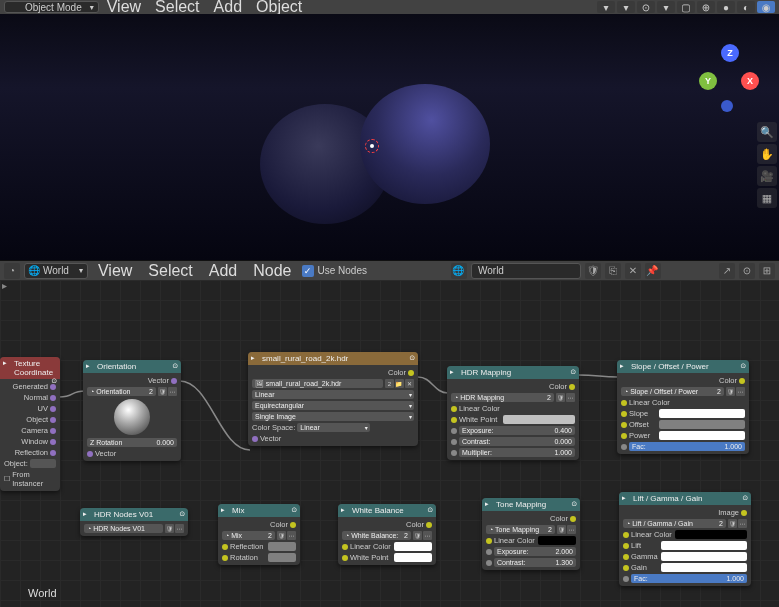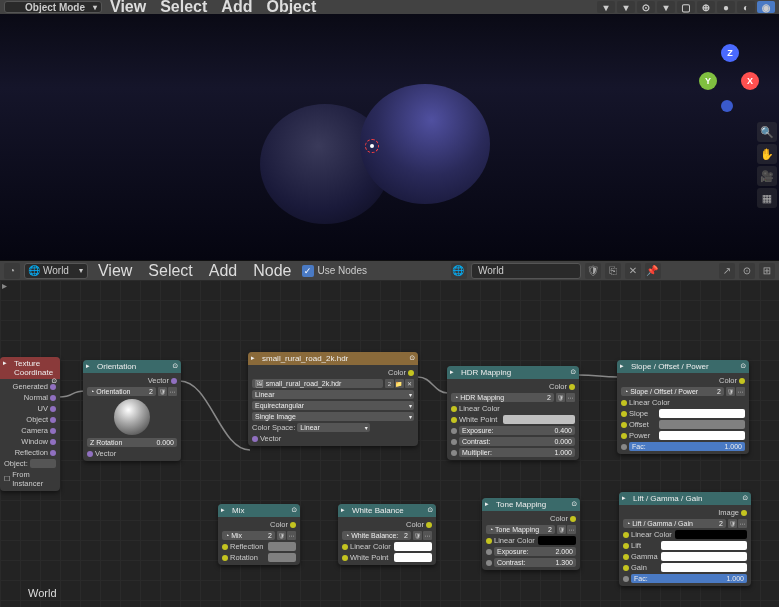--- a/index.html
+++ b/index.html
@@ -1,18 +1,18 @@
 <!DOCTYPE html>
 <html><head>
 <meta charset="utf-8">
 <style>
 * { margin: 0; padding: 0; box-sizing: border-box; font-family: sans-serif; }
 body { background: #1a1a1a; color: #ccc; width: 779px; height: 607px; overflow: hidden; font-size: 10px; }
 
-.top-header { background: #424242; height: 14px; display: flex; align-items: center; padding: 0 4px; gap: 4px; font-weight: bold; }
+.top-header { background: #424242; height: 14px; display: flex; align-items: center; padding: 0 4px; gap: 4px; }
 .top-header-left { display: flex; gap: 2px; align-items: center; }
 .top-header-right { display: flex; gap: 2px; align-items: center; margin-left: auto; }
 .mode-select { background: #2a2a2a; color: #ccc; border: 1px solid #555; border-radius: 3px; padding: 0 16px 0 20px; font-size: 10px; height: 12px; display: flex; align-items: center; position: relative; }
 .mode-select::after { content: '▾'; position: absolute; right: 4px; font-size: 8px; }
 .menu-item { padding: 0 6px; font-size: 16px; color: #ddd; cursor: pointer; }
 .header-icon { width: 18px; height: 12px; background: #3a3a3a; border-radius: 2px; display: flex; align-items: center; justify-content: center; }
 
 .viewport { position: relative; background: linear-gradient(180deg, #0a0a15 0%, #15152a 30%, #050510 100%); height: 246px; }
 .viewport-overlay { position: absolute; top: 14px; left: 14px; color: #ddd; font-size: 11px; text-shadow: 1px 1px 2px rgba(0,0,0,0.8); }
 .viewport-overlay .line2 { margin-top: 4px; }
@@ -378,20 +378,34 @@
             <div class="node-slider-fill" style="width:100%"></div>
             <div class="node-slider-text">
               <span>Fac:</span>
               <span>1.000</span>
             </div>
           </div>
         </div>
     </div>
   </div>
 
+  <div class="node" style="left:80px;top:228px;width:108px">
+    <div class="node-title t-teal"><span>HDR Nodes V01</span><span class="collapse-arrow">⊙</span></div>
+    <div class="node-body">
+      <div class="node-row">
+          <div class="node-field">
+            <span>◔ <span>HDR Nodes V01</span></span>
+          </div>
+          <div class="tiny-icons">
+            <span>🛡</span>
+            <span>⋯</span>
+          </div>
+        </div>
+    </div>
+  </div>
 
   <div class="node" style="left:218px;top:224px;width:82px">
     <div class="node-title t-teal"><span>Mix</span><span class="collapse-arrow">⊙</span></div>
     <div class="node-body">
       <div class="node-row right">
           <span class="node-label">Color</span>
           <span class="node-socket sock-yellow"></span>
         </div>
       <div class="node-row">
           <div class="node-field">

